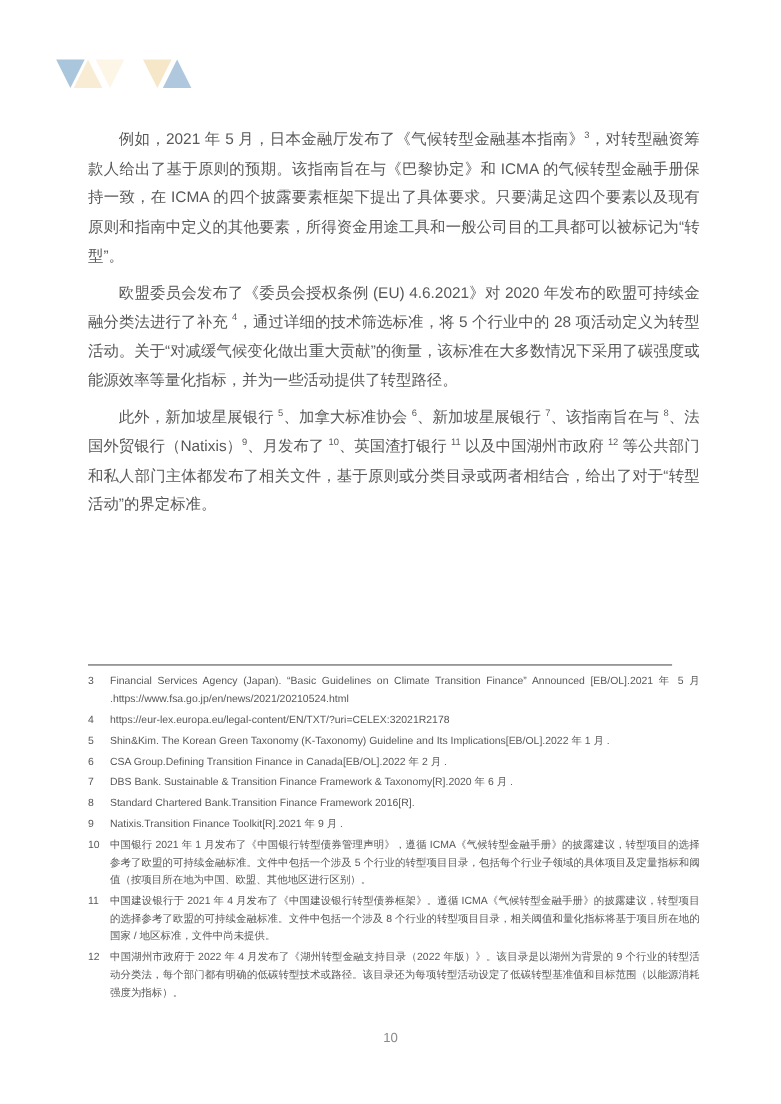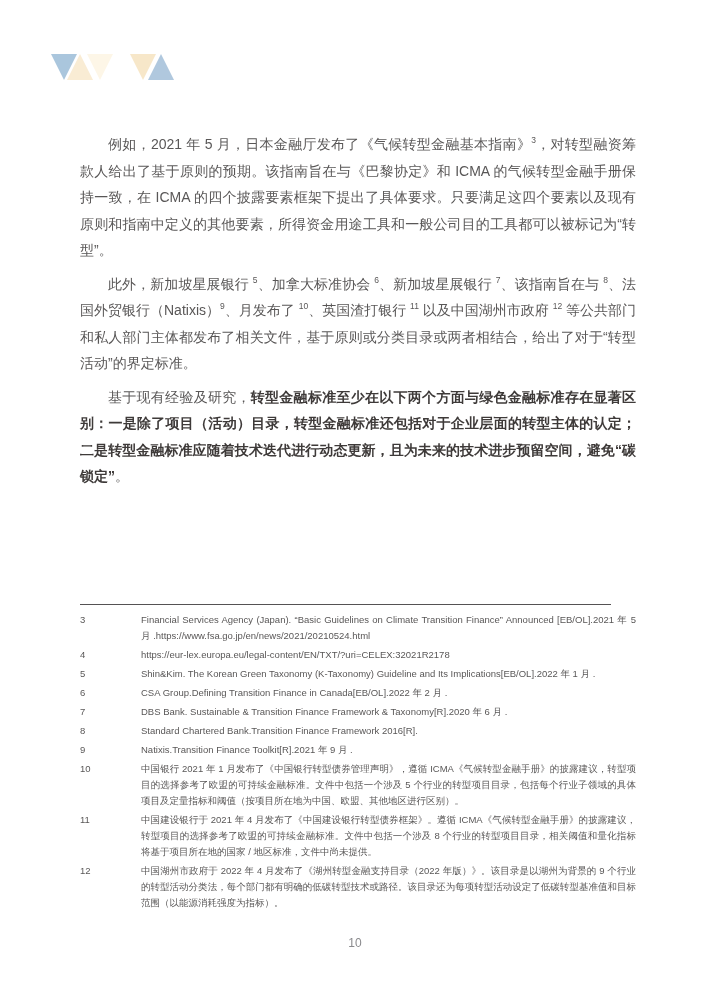--- a/index.html
+++ b/index.html
@@ -13,21 +13,21 @@
     color: var(--body_text, #595757);
   }
 
   
   .logo { position: absolute; left: 51px; top: 54px; width: 130px; height: 27px; }
   .tri { position: absolute; top: 0; width: 0; height: 0; }
   .tri-down { border-left: 13.5px solid transparent; border-right: 13.5px solid transparent; border-top: 26px solid transparent; }
   .tri-up   { border-left: 13.5px solid transparent; border-right: 13.5px solid transparent; border-bottom: 26px solid transparent; }
 
   
-  .body-text { position: absolute; left: 80px; top: 131px; width: 556px; }
+  .body-text { position: absolute; left: 80px; top: 113px; width: 556px; }
   .body-para {
     font-size: 14px;
     line-height: 26.5px;
     text-align: justify;
     text-indent: 2em;
     color: var(--body_text, #595757);
     margin-bottom: 7px;
   }
   .body-para b { color: var(--bold_text, #3e3a39); font-weight: bold; }
   .body-para sup { font-size: 8.5px; line-height: 0; vertical-align: super; }
@@ -40,21 +40,21 @@
   .footnotes { position: absolute; left: 80px; top: 612px; width: 556px; }
   .footnote {
     display: flex;
     font-size: 9.5px;
     line-height: 16px;
     color: var(--footnote_text, #595757);
     text-align: justify;
     margin-bottom: 3px;
   }
   .fn-num { width: 20px; flex-shrink: 0; }
-  .fn-text { flex: 1; word-wrap: break-word; margin-left: 41px; }
+  .fn-text { flex: 1; word-wrap: break-word; }
 
   
   .page-number {
     position: absolute; left: 0; top: 936px; width: 710px;
     text-align: center;
     font-size: 12px;
     color: var(--page_number, #8a8a8d);
   }
 </style>
 </head>
@@ -63,22 +63,22 @@
 <div class="logo">
     <div class="tri tri-down" style="left: 0px; z-index: 1; border-top-color: rgb(170, 198, 221);"></div>
     <div class="tri tri-up" style="left: 16px; z-index: 2; border-bottom-color: rgb(249, 236, 212);"></div>
     <div class="tri tri-down" style="left: 36px; z-index: 1; border-top-color: rgb(253, 246, 231);"></div>
     <div class="tri tri-down" style="left: 79px; z-index: 1; border-top-color: rgb(247, 231, 201);"></div>
     <div class="tri tri-up" style="left: 97px; z-index: 2; border-bottom-color: rgb(176, 200, 222);"></div>
   </div>
 
 <div class="body-text">
     <p class="body-para"><span>例如，2021 年 5 月，日本金融厅发布了《气候转型金融基本指南》</span><sup>3</sup><span>，对转型融资筹款人给出了基于原则的预期。该指南旨在与《巴黎协定》和 ICMA 的气候转型金融手册保持一致，在 ICMA 的四个披露要素框架下提出了具体要求。只要满足这四个要素以及现有原则和指南中定义的其他要素，所得资金用途工具和一般公司目的工具都可以被标记为“转型”。</span></p>
+    <p class="body-para"><span>欧盟委员会发布了《委员会授权条例 (EU) 4.6.2021》对 2020 年发布的欧盟可持续金融分类法进行了补充 </span><sup>4</sup><span>，通过详细的技术筛选标准，将 5 个行业中的 28 项活动定义为转型活动。关于“对减缓气候变化做出重大贡献”的衡量，该标准在大多数情况下采用了碳强度或能源效率等量化指标，并为一些活动提供了转型路径。</span></p>
     <p class="body-para"><span>此外，新加坡星展银行 </span><sup>5</sup><span>、加拿大标准协会 </span><sup>6</sup><span>、新加坡星展银行 </span><sup>7</sup><span>、该指南旨在与 </span><sup>8</sup><span>、法国外贸银行（Natixis）</span><sup>9</sup><span>、月发布了 </span><sup>10</sup><span>、英国渣打银行 </span><sup>11</sup><span> 以及中国湖州市政府 </span><sup>12</sup><span> 等公共部门和私人部门主体都发布了相关文件，基于原则或分类目录或两者相结合，给出了对于“转型活动”的界定标准。</span></p>
-    <p class="body-para"><span>基于现有经验及研究，</span><b>转型金融标准至少在以下两个方面与绿色金融标准存在显著区别：一是除了项目（活动）目录，转型金融标准还包括对于企业层面的转型主体的认定；二是转型金融标准应随着技术迭代进行动态更新，且为未来的技术进步预留空间，避免“碳锁定”</b><span>。</span></p>
   </div>
 
 <div class="fn-separator"></div>
 
 <div class="footnotes">
     <div class="footnote">
       <span class="fn-num">3</span>
       <span class="fn-text">Financial Services Agency (Japan). “Basic Guidelines on Climate Transition Finance” Announced [EB/OL].2021 年 5 月 .https://www.fsa.go.jp/en/news/2021/20210524.html</span>
     </div>
     <div class="footnote">

